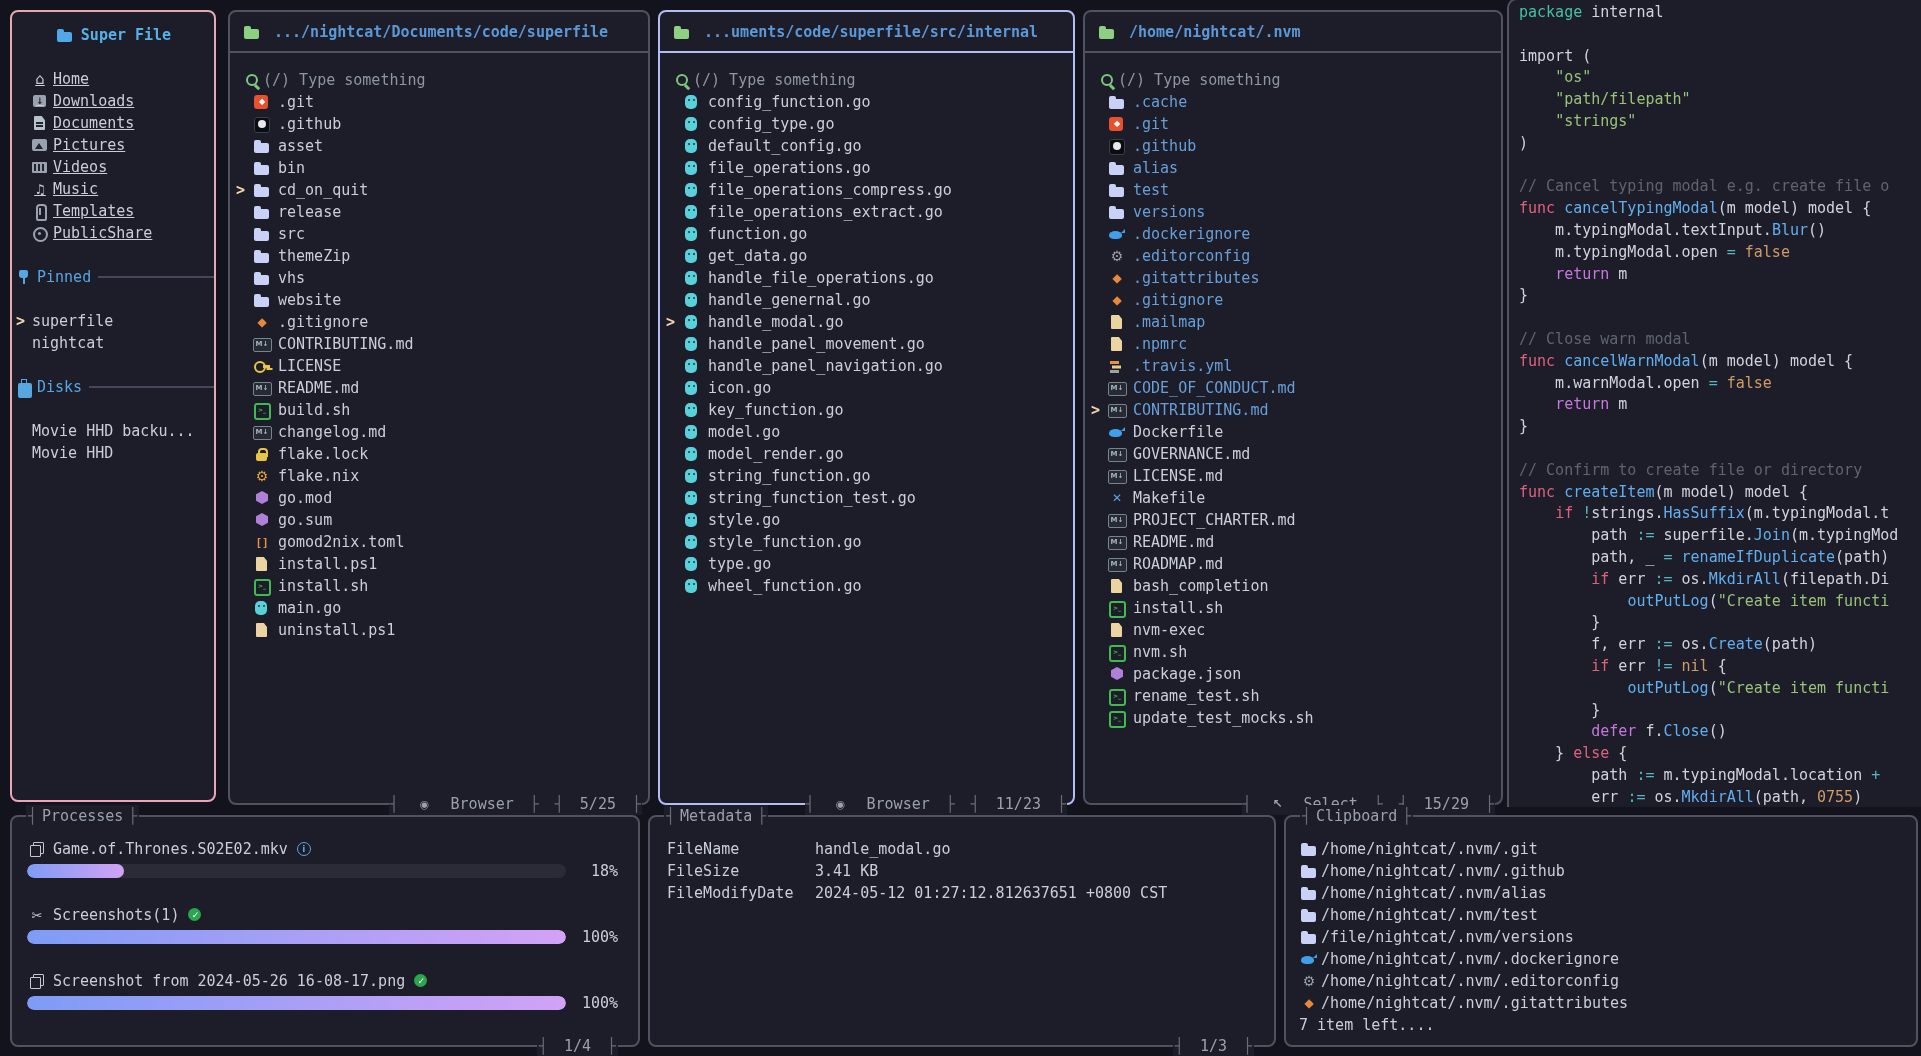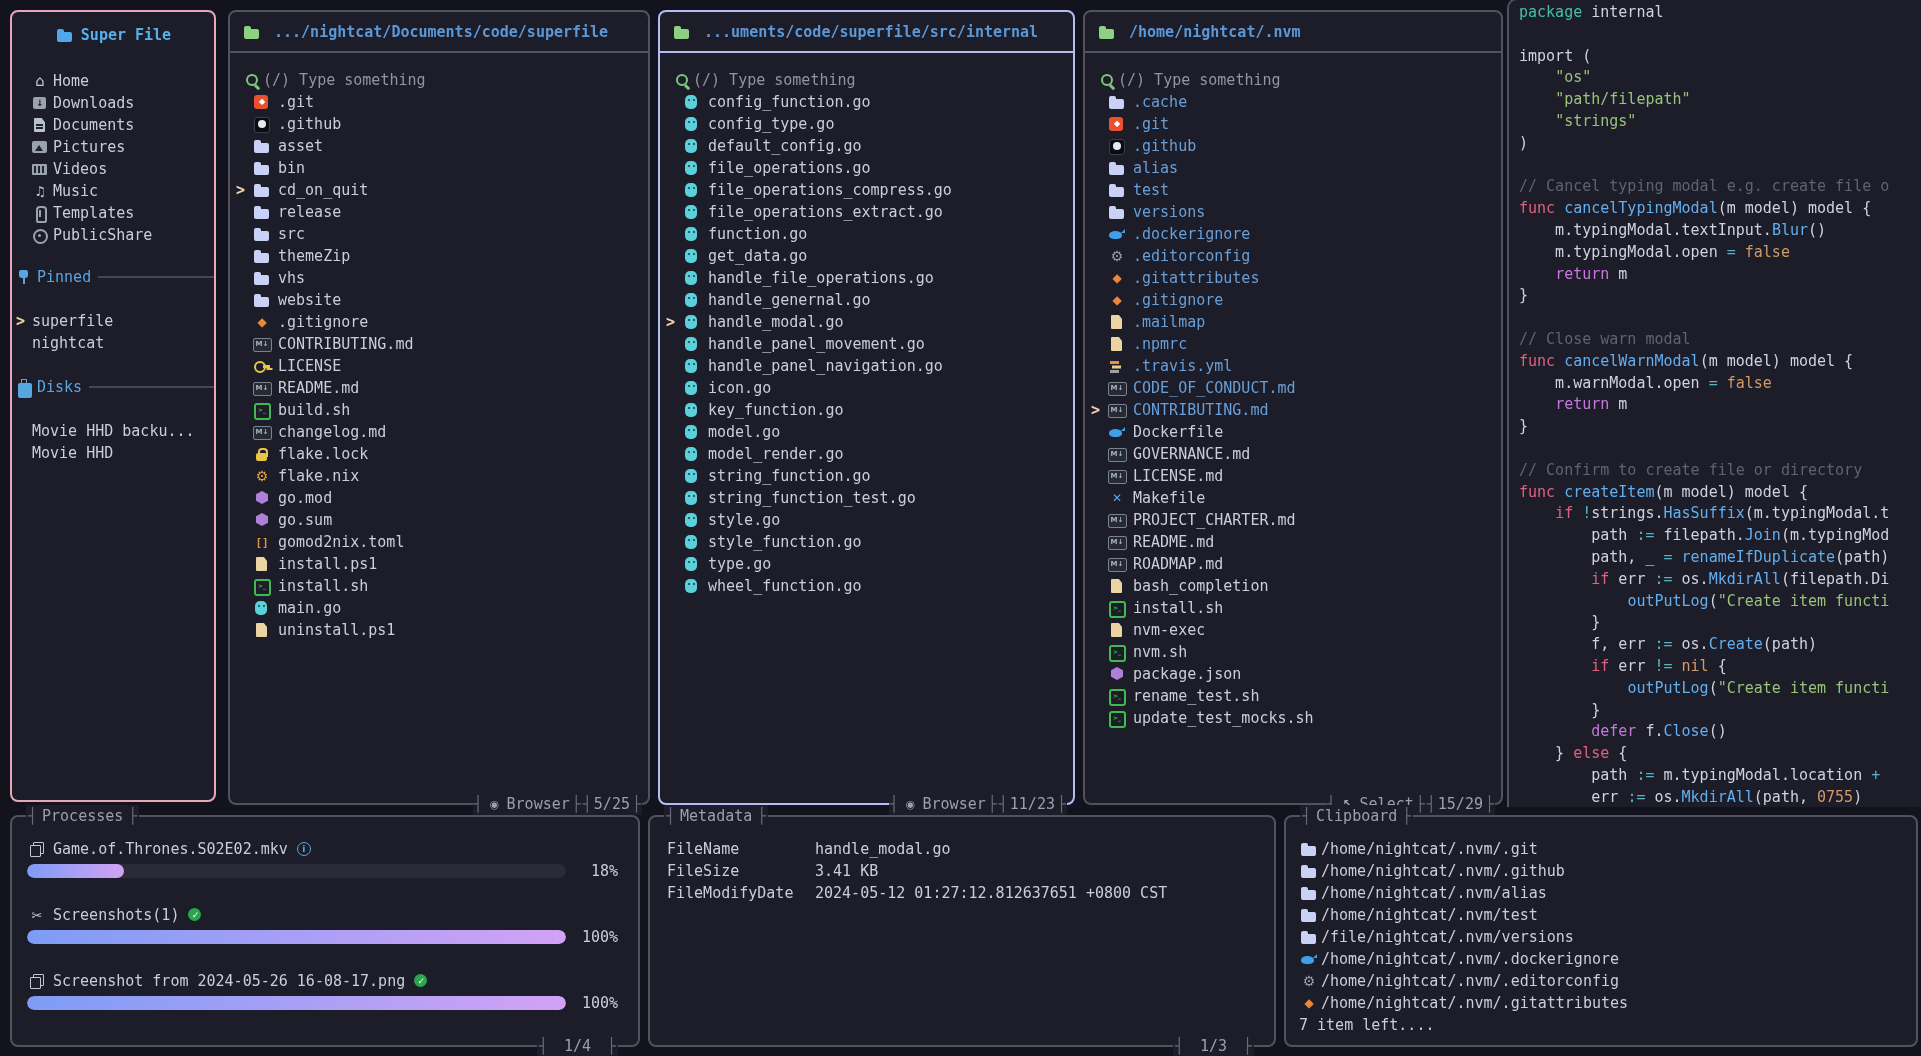--- a/index.html
+++ b/index.html
@@ -78,42 +78,42 @@
   .ic-pin::after{content:"";position:absolute;left:8.5px;top:10px;width:2px;height:6px;background:#58a6e0;}
   .ic-usb::before{content:"";position:absolute;left:4px;top:5px;width:10px;height:11px;border:2px solid #58a6e0;border-radius:2px;background:#58a6e0;}
   .ic-usb::after{content:"";position:absolute;left:7px;top:1px;width:4px;height:4px;border:1.5px solid #58a6e0;border-bottom:none;}
 
   
   .sidebar{position:absolute;left:10px;top:10px;width:206px;height:792px;background:var(--panel);
            border:2px solid var(--pink);border-radius:8px;overflow:hidden;}
   .side-title{display:flex;align-items:center;justify-content:center;gap:6px;height:22px;margin-top:12px;
               color:var(--title);font-weight:bold;}
   .side-nav{margin-top:22px;}
-  .nrow{display:flex;align-items:flex-end;height:22px;padding-left:18px;gap:0;}
+  .nrow{display:flex;align-items:center;height:22px;padding-left:18px;gap:0;text-decoration:underline;}
   .nrow .lbl{margin-left:3px;color:var(--fg);}
   .sec{display:flex;align-items:center;height:22px;margin-top:22px;padding-left:2px;gap:3px;color:#58a6e0;}
   .sec .line{flex:1;height:2px;background:#46465a;margin-left:4px;}
   .srow{display:flex;align-items:center;height:22px;padding-left:4px;}
   .srow .cur,.frow .cur{width:16px;flex:none;color:var(--cursor);font-weight:800;}
   .srow.cursor .cur::before,.frow.cursor .cur::before{content:">";}
   .side-list{margin-top:22px;}
 
   
   .panel{position:absolute;top:10px;background:var(--panel);border:2px solid var(--border);border-radius:8px;}
   .panel.focused{border-color:var(--focus);}
   .phead{height:41px;display:flex;align-items:center;padding-left:12px;gap:12px;border-bottom:2px solid var(--border);}
   .panel.focused .phead{border-bottom-color:var(--focus);}
   .phead .path{color:var(--blue);font-weight:bold;}
   .plist{padding-top:16px;}
   .search{display:flex;align-items:center;height:22px;padding-left:13px;color:#8e95a3;}
   .frow{display:flex;align-items:center;height:22px;padding-left:6px;}
   .frow .name{margin-left:6px;color:var(--fg);}
   .frow.sel .name{color:var(--sel);}
   .pfoot{position:absolute;right:6px;bottom:-12px;height:22px;display:flex;align-items:center;
-         background:var(--panel);color:var(--dim);padding:0 1px;gap:2px;}
+         background:var(--panel);color:var(--dim);padding:0 1px;gap:16px;}
   .jl::before{content:"┤";color:#6a6a78;}
   .jr::before{content:"├";color:#6a6a78;}
 
   
   .code{position:absolute;left:1507px;top:-2px;width:416px;height:809px;background:var(--panel);
         border-left:2px solid var(--border);border-top:2px solid var(--border);border-radius:10px 0 0 0;
         padding:2px 0 0 10px;overflow:hidden;}
   .cl{height:21.8px;line-height:21.8px;white-space:pre;}
   .tk-p{color:#ced3dd;} .tk-k{color:#e0607e;} .tk-t{color:#45c0a6;} .tk-u{color:#c678dd;}
   .tk-f{color:#61afef;} .tk-s{color:#98c379;} .tk-c{color:#5d6470;} .tk-o{color:#56b6c2;} .tk-n{color:#d19a66;}
@@ -689,21 +689,21 @@
       <div class="cl">&nbsp;</div>
       <div class="cl"><span class="tk-c">// Close warn modal</span></div>
       <div class="cl"><span class="tk-k">func </span><span class="tk-f">cancelWarnModal</span><span class="tk-p">(m model) model {</span></div>
       <div class="cl"><span class="tk-p">    m.warnModal.open </span><span class="tk-o">=</span><span class="tk-p"> </span><span class="tk-n">false</span></div>
       <div class="cl"><span class="tk-p">    </span><span class="tk-u">return</span><span class="tk-p"> m</span></div>
       <div class="cl"><span class="tk-p">}</span></div>
       <div class="cl">&nbsp;</div>
       <div class="cl"><span class="tk-c">// Confirm to create file or directory</span></div>
       <div class="cl"><span class="tk-k">func </span><span class="tk-f">createItem</span><span class="tk-p">(m model) model {</span></div>
       <div class="cl"><span class="tk-p">    </span><span class="tk-k">if</span><span class="tk-p"> </span><span class="tk-o">!</span><span class="tk-p">strings.</span><span class="tk-f">HasSuffix</span><span class="tk-p">(m.typingModal.t</span></div>
-      <div class="cl"><span class="tk-p">        path </span><span class="tk-o">:=</span><span class="tk-p"> filepath.</span><span class="tk-f">Join</span><span class="tk-p">(m.typingMod</span></div>
+      <div class="cl"><span class="tk-p">        path </span><span class="tk-o">:=</span><span class="tk-p"> superfile.</span><span class="tk-f">Join</span><span class="tk-p">(m.typingMod</span></div>
       <div class="cl"><span class="tk-p">        path, _ </span><span class="tk-o">=</span><span class="tk-p"> </span><span class="tk-f">renameIfDuplicate</span><span class="tk-p">(path)</span></div>
       <div class="cl"><span class="tk-p">        </span><span class="tk-k">if</span><span class="tk-p"> err </span><span class="tk-o">:=</span><span class="tk-p"> os.</span><span class="tk-f">MkdirAll</span><span class="tk-p">(filepath.Di</span></div>
       <div class="cl"><span class="tk-p">            </span><span class="tk-f">outPutLog</span><span class="tk-p">(</span><span class="tk-s">"Create item functi</span></div>
       <div class="cl"><span class="tk-p">        }</span></div>
       <div class="cl"><span class="tk-p">        f, err </span><span class="tk-o">:=</span><span class="tk-p"> os.</span><span class="tk-f">Create</span><span class="tk-p">(path)</span></div>
       <div class="cl"><span class="tk-p">        </span><span class="tk-k">if</span><span class="tk-p"> err </span><span class="tk-o">!=</span><span class="tk-p"> </span><span class="tk-n">nil</span><span class="tk-p"> {</span></div>
       <div class="cl"><span class="tk-p">            </span><span class="tk-f">outPutLog</span><span class="tk-p">(</span><span class="tk-s">"Create item functi</span></div>
       <div class="cl"><span class="tk-p">        }</span></div>
       <div class="cl"><span class="tk-p">        </span><span class="tk-u">defer</span><span class="tk-p"> f.</span><span class="tk-f">Close</span><span class="tk-p">()</span></div>
       <div class="cl"><span class="tk-p">    } </span><span class="tk-k">else</span><span class="tk-p"> {</span></div>

